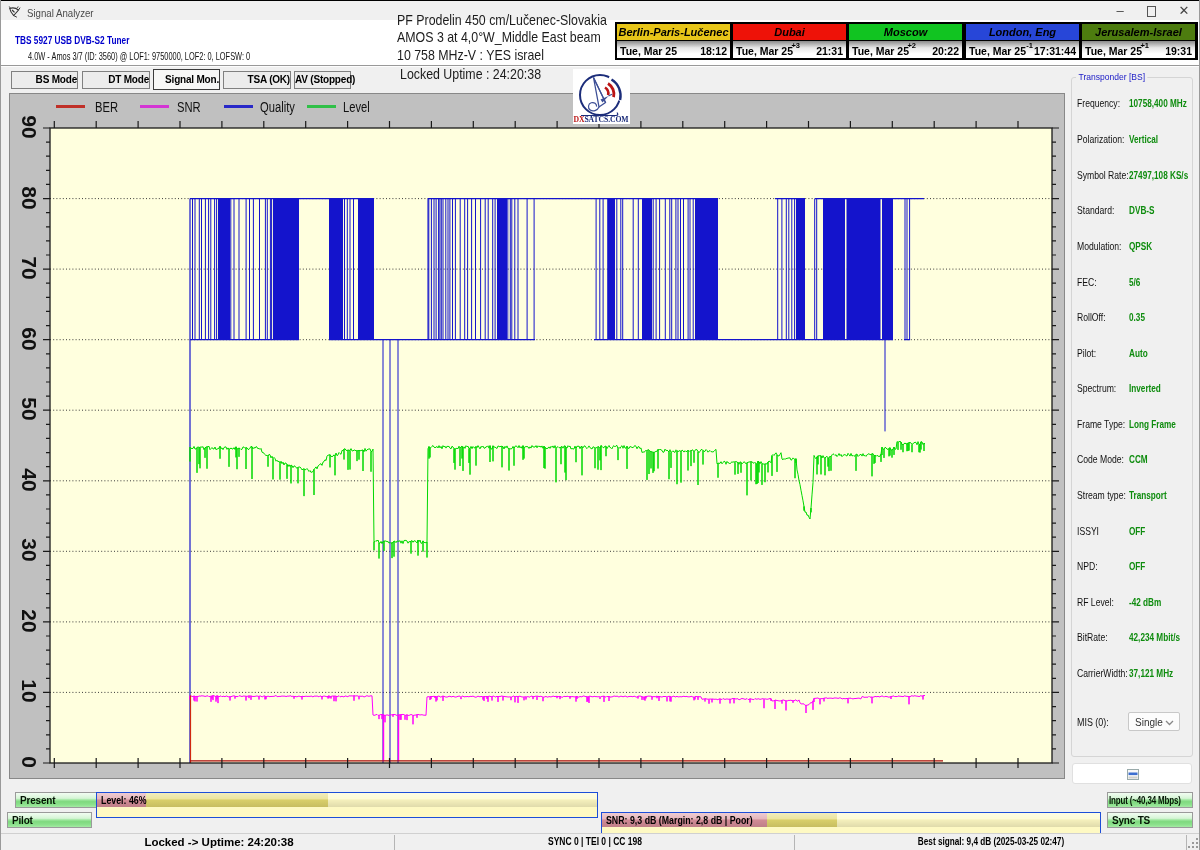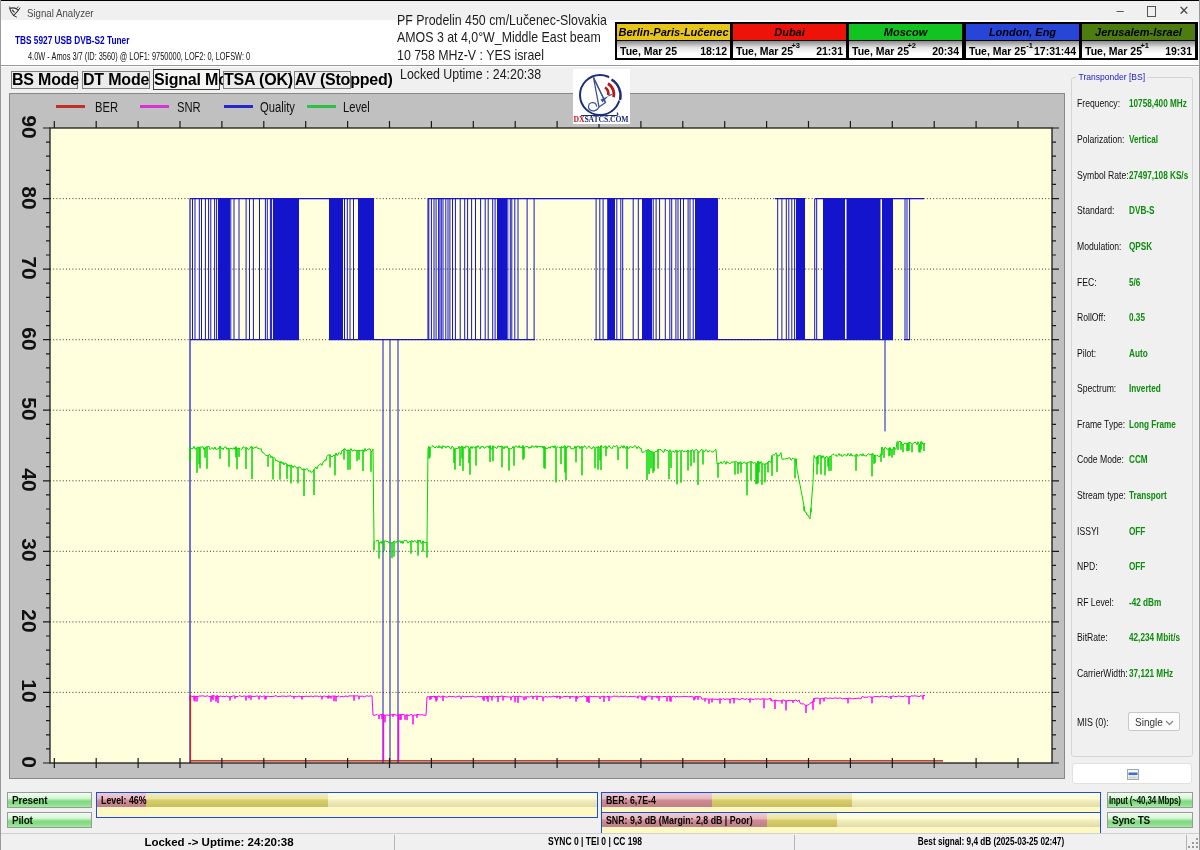--- a/index.html
+++ b/index.html
@@ -21,21 +21,21 @@
 .ck { position:absolute; top:0; width:116.2px; height:36px; }
 .ckh { position:absolute; left:0; top:0; width:115px; height:17px; border:1px solid #000; border-bottom:none;
        font-size:11px; font-weight:bold; font-style:italic; text-align:center; line-height:17px; color:#000; white-space:nowrap; }
 .ckr { position:absolute; left:0; top:17px; width:115px; height:19px; border:1px solid #000;
        background:linear-gradient(180deg,#8a8a8a 0%,#e6e6e6 40%,#ffffff 75%); }
 .ckd { position:absolute; left:3px; top:4px; font-size:10.5px; font-weight:bold; color:#000; white-space:nowrap; }
 .cko { position:absolute; right:46px; top:0px; font-size:7.5px; font-weight:bold; color:#000; }
 .ckt { position:absolute; right:3px; top:4px; font-size:10.5px; font-weight:bold; color:#000; white-space:nowrap; }
 
 .tab { position:absolute; top:71px; height:18px; background:#ececec; border:1px solid #808080;
-       font-size:16px; font-weight:bold; color:#000; text-align:right; line-height:16px; letter-spacing:-0.2px; white-space:nowrap; }
+       font-size:10px; font-weight:bold; color:#000; text-align:right; line-height:16px; letter-spacing:-0.2px; white-space:nowrap; }
 .tab.active { top:69px; height:21px; background:#f7f7f6; border:1px solid #3c3c3c; line-height:19px; }
 #locked { position:absolute; left:399px; top:64.5px; font-size:15px; color:#1c1c1c; transform:scaleX(0.825); transform-origin:left center; white-space:nowrap; }
 
 #chart { position:absolute; left:8px; top:93px; width:1056px; height:686px; background:#c0c0c0;
          border:1px solid #888; }
 .ylab { position:absolute; left:12px; width:32px; height:32px; line-height:32px; text-align:center; font-size:21px; font-weight:bold; color:#111; transform:rotate(90deg); }
 .leg-line { position:absolute; top:105px; height:3px; width:29px; }
 .leg-txt { position:absolute; top:99px; font-size:14px; color:#111; transform:scaleX(0.8); transform-origin:left center; }
 
 #logo { position:absolute; left:572px; top:69px; width:57px; height:55px; background:#fff; }
@@ -99,21 +99,21 @@
           <span class="ckd">Tue, Mar 25</span>
           <span class="cko">+3</span>
           <span class="ckt">21:31</span>
         </div>
 </div>
       <div class="ck" style="left:232px">
  <div class="ckh" style="background:#11c421">Moscow</div>
  <div class="ckr">
           <span class="ckd">Tue, Mar 25</span>
           <span class="cko">+2</span>
-          <span class="ckt">20:34</span>
+          <span class="ckt">20:22</span>
         </div>
 </div>
       <div class="ck" style="left:349px">
  <div class="ckh" style="background:#2746d8">London, Eng</div>
  <div class="ckr">
           <span class="ckd">Tue, Mar 25</span>
           <span class="cko">-1</span>
           <span class="ckt">17:31:44</span>
         </div>
 </div>
@@ -253,33 +253,27 @@
         <path d="M1,1 L4.5,4.5 L8,1" stroke="#888" stroke-width="1.3" fill="none"></path>
       </svg></div>
   <div id="sbtn">
       <svg width="12" height="11" style="position:absolute;left:54px;top:5px">
     <rect x="0.5" y="0.5" width="11" height="10" fill="#f8f8f8" stroke="#9aa"></rect>
     <rect x="1.5" y="3.5" width="9" height="2.6" fill="#3d6fd0"></rect>
     <rect x="1.5" y="7.5" width="9" height="2" fill="#d0d0cc"></rect>
   </svg>
     </div>
 
-  <div class="gbox" style="left:6px;top:792px;width:85px">Present</div>
+  <div class="gbox" style="left:14px;top:792px;width:85px">Present</div>
   <div class="gbox" style="left:6px;top:812px;width:85px">Pilot</div>
   <div class="bar" style="left:95px;top:792px;width:502px">
     <div class="seg" style="left:0;width:49px;background:#d9909b"></div>
     <div class="seg" style="left:49px;width:182px;background:#e2d76e"></div>
     <div class="shine"></div>
       <div class="bartxt">Level: 46%</div>
-  </div>
-  <div class="bar" style="left:600px;top:792px;width:500px">
-    <div class="seg" style="left:0;width:110px;background:#d9909b"></div>
-    <div class="seg" style="left:110px;width:140px;background:#e2d76e"></div>
-    <div class="shine"></div>
-      <div class="bartxt">BER: 6,7E-4</div>
   </div>
   <div class="bar" style="left:600px;top:812px;width:500px">
     <div class="seg" style="left:0;width:165px;background:#d9909b"></div>
     <div class="seg" style="left:165px;width:70px;background:#e2d76e"></div>
     <div class="shine"></div>
       <div class="bartxt">SNR: 9,3 dB (Margin: 2,8 dB | Poor)</div>
   </div>
   <div class="gbox" style="left:1106px;top:792px;width:86px;font-size:10px;padding:2px 0 0 1px"><span style="display:inline-block;transform:scaleX(0.8);transform-origin:left center">Input (~40,34 Mbps)</span></div>
   <div class="gbox" style="left:1106px;top:812px;width:86px">Sync TS</div>
 

